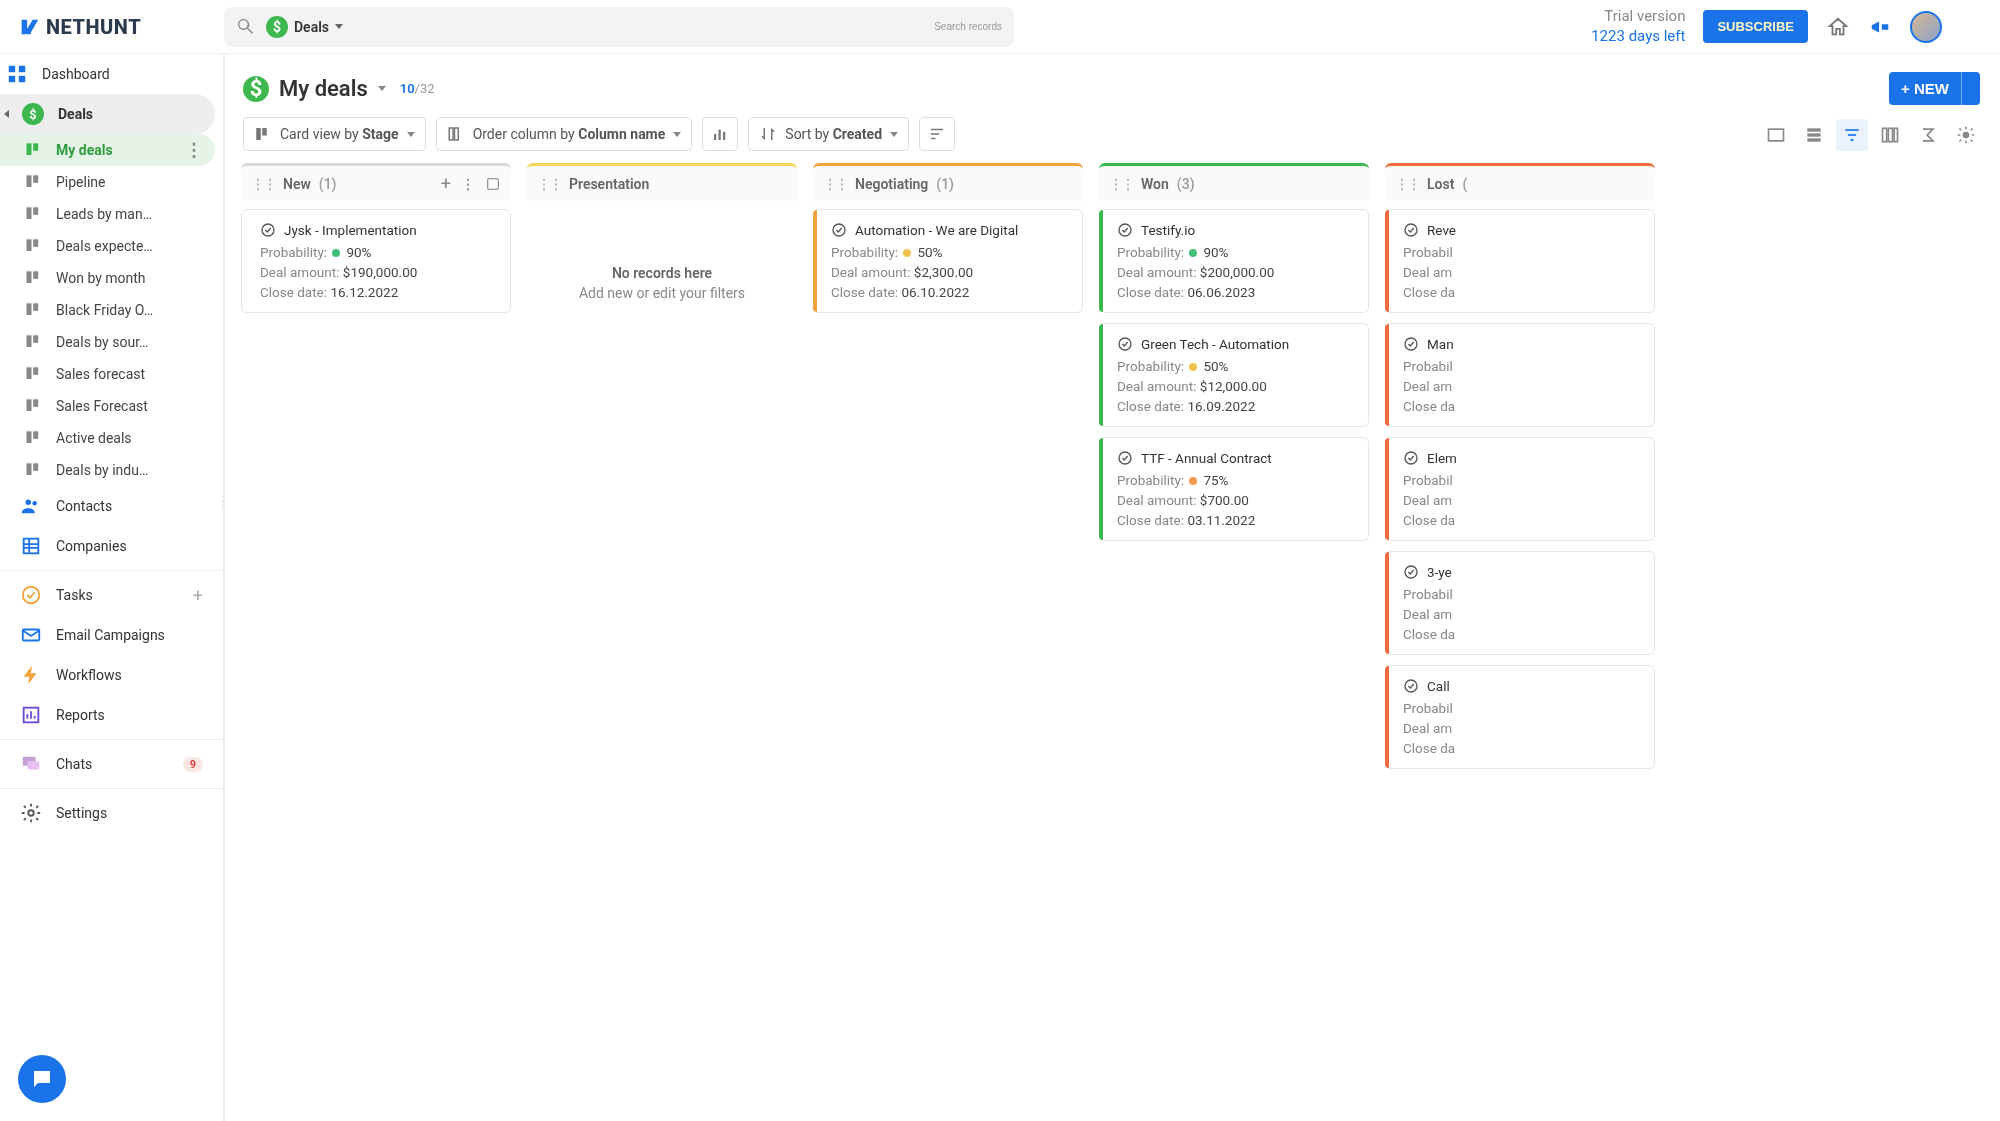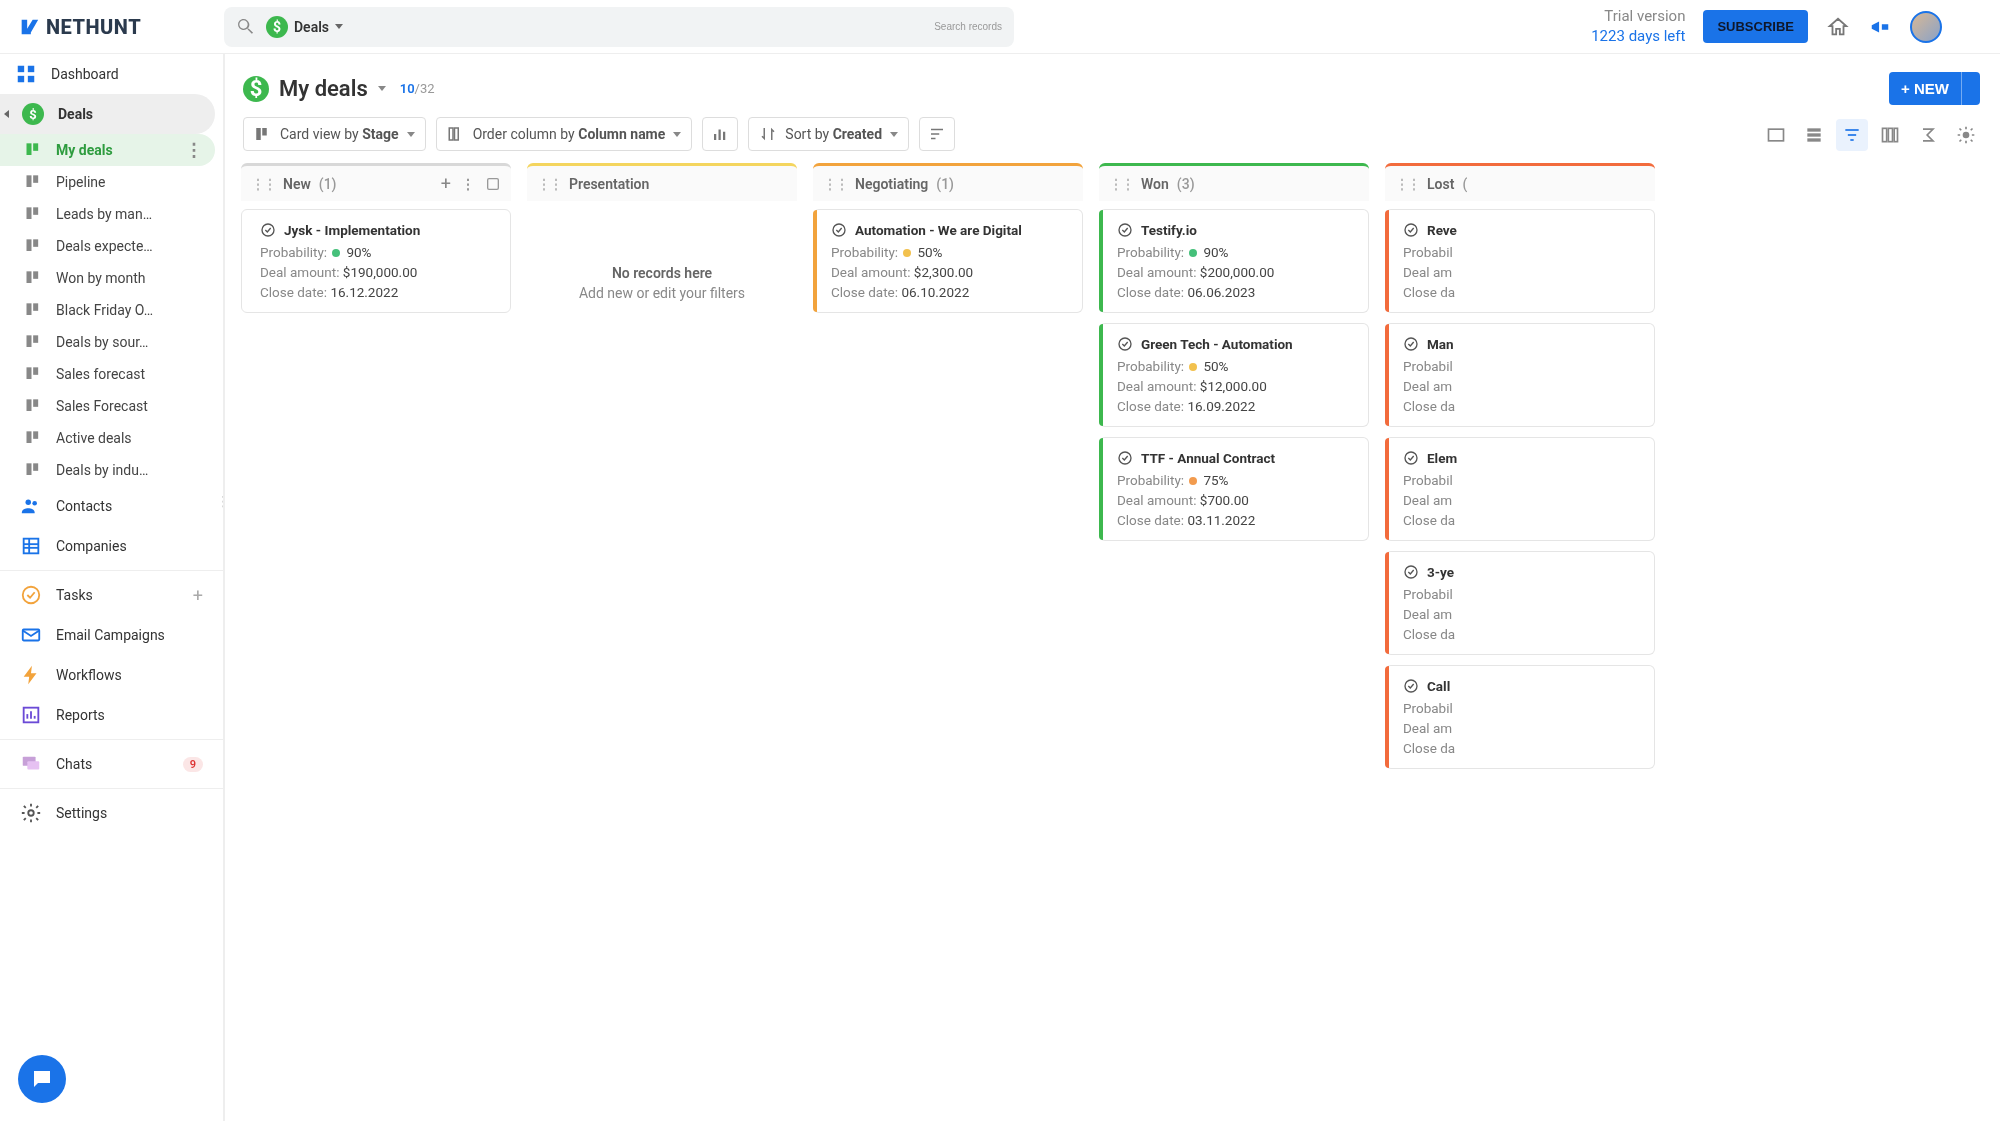--- a/index.html
+++ b/index.html
@@ -10,29 +10,29 @@
   .search-wrap { flex: 0 0 auto; width: 790px; height: 40px; background: #f1f3f4; border-radius: 8px; display: flex; align-items: center; padding: 0 12px; gap: 10px; }
   .search-wrap svg { width: 20px; height: 20px; fill: #888; }
   .chip { display: inline-flex; align-items: center; gap: 6px; color: #333; font-weight: 600; }
   .chip .dollar { width: 22px; height: 22px; border-radius: 50%; background: #3db84e; display: inline-flex; align-items: center; justify-content: center; color: #fff; font-weight: 700; font-size: 14px; }
   .chip .caret { border-left: 4px solid transparent; border-right: 4px solid transparent; border-top: 5px solid #666; }
   .search-input { border: none; background: transparent; outline: none; font-size: 10px; flex: 1; color: #333; text-align: right; }
   .search-input::placeholder { color: #999; }
   .top-right { margin-left: auto; display: flex; align-items: center; gap: 18px; padding-right: 8px;}
   .trial { text-align: right; font-size: 15px; color: #888; line-height: 1.3; }
   .trial .days { color: #1a73e8; }
-  .subscribe { background: #1a73e8; color: #0f172a; font-weight: 700; border: none; padding: 9px 14px; border-radius: 4px; font-size: 13px; cursor: pointer; }
+  .subscribe { background: #1a73e8; color: #fef9c3; font-weight: 700; border: none; padding: 9px 14px; border-radius: 4px; font-size: 13px; cursor: pointer; }
   .iconbtn { width: 24px; height: 24px; display: inline-flex; align-items: center; justify-content: center; color: #777; cursor: pointer; }
   .iconbtn svg { width: 22px; height: 22px; fill: currentColor; }
   .avatar { width: 32px; height: 32px; border-radius: 50%; background: linear-gradient(135deg,#d7b896,#8aa2c7); border: 2px solid #1a73e8; }
   .layout { display: flex; height: calc(100vh - 54px); }
   .sidebar { width: 224px; border-right: 1px solid #eee; display: flex; flex-direction: column; overflow-y: auto; }
   .nav-item { display: flex; align-items: center; gap: 14px; height: 40px; padding: 0 12px 0 20px; cursor: pointer; color: #333; position: relative; border-radius: 0 20px 20px 0; margin-right: 8px;}
   .nav-item .ico { width: 22px; height: 22px; display: inline-flex; align-items: center; justify-content: center; }
-  .nav-item.top { padding-left: 15px; }
+  .nav-item.top { padding-left: 6px; }
   .nav-item.small-indent { padding-left: 22px; }
   .nav-sub { display: flex; align-items: center; gap: 12px; height: 32px; padding: 0 12px 0 24px; cursor: pointer; font-size: 14px; border-radius: 0 20px 20px 0; margin-right: 8px; color: #444; white-space: nowrap; overflow: hidden; }
   .nav-sub .ico { width: 20px; height: 20px; display: inline-flex; align-items: center; justify-content: center; }
   .nav-item.active { background: #eee; font-weight: 700; }
   .nav-sub.active { background: #e6f4e8; color: #2e9c3f; font-weight: 700; }
   .nav-item .trail, .nav-sub .trail { margin-left: auto; }
   .badge-red { background: #fbe6e6; color: #d33; font-size: 11px; font-weight: 600; border-radius: 10px; padding: 1px 7px; }
   .divider { height: 1px; background: #eee; margin: 4px 0; }
   .triangle-left { position: absolute; left: 4px; width: 0; height: 0; border-top: 4px solid transparent; border-bottom: 4px solid transparent; border-right: 5px solid #666; }
   .main { flex: 1; display: flex; flex-direction: column; overflow: hidden; border-left: 1px solid #eee;}
@@ -57,21 +57,21 @@
   .col-head { height: 38px; border-radius: 6px 6px 0 0; background: #fafafa; border-top: 3px solid var(--accent,#ccc); display: flex; align-items: center; padding: 0 10px; gap: 8px; font-weight: 600; color: #666; font-size: 14px;}
   .col-head .grip { color: #bbb; letter-spacing: -2px; font-size: 14px;}
   .col-head .count { color: #999; font-weight: 500;}
   .col-head .ra { margin-left: auto; display: flex; gap: 10px; align-items: center;}
   .col-head .ra svg { width: 16px; height: 16px; fill: #999; }
   .col-head .ra .plus { font-size: 18px; color: #888; font-weight: 400; }
   .col-body { flex: 1; overflow-y: auto; padding-top: 8px;}
   .card { border: 1px solid #e5e5e5; border-radius: 6px; padding: 12px 14px 12px 18px; margin-bottom: 10px; position: relative; font-size: 13.5px;}
   .card.accent { border-left: none; }
   .card.accent::before { content: ""; position: absolute; left: 0; top: 0; bottom: 0; width: 4px; border-radius: 6px 0 0 6px; background: var(--cardaccent,#ccc);}
-  .card .name { font-weight: 700; color: #333; display: flex; align-items: center; gap: 8px; margin-bottom: 6px;}
+  .card .name { font-weight: 400; color: #333; display: flex; align-items: center; gap: 8px; margin-bottom: 6px;}
   .card .name svg { width: 16px; height: 16px; fill: none; stroke: #555; stroke-width: 2;}
   .card .row { color: #888; margin-top: 4px;}
   .card .row .val { color: #444; }
   .dot { display: inline-block; width: 8px; height: 8px; border-radius: 50%; margin: 0 6px 0 2px;}
   .empty { text-align: center; color: #888; padding-top: 56px;}
   .empty .h { font-weight: 600; color: #666; margin-bottom: 4px;}
   .chat-bubble { position: fixed; left: 18px; bottom: 18px; width: 48px; height: 48px; border-radius: 50%; background: #1a73e8; display: flex; align-items: center; justify-content: center; color: #fff;}
   .chat-bubble svg { width: 24px; height: 24px; fill: #fff;}
   .collapse-handle { position: absolute; right: -3px; top: 40%; width: 6px; height: 40px; display:flex; align-items:center; justify-content:center; color:#ccc;}
   .sidebar { position: relative; }

